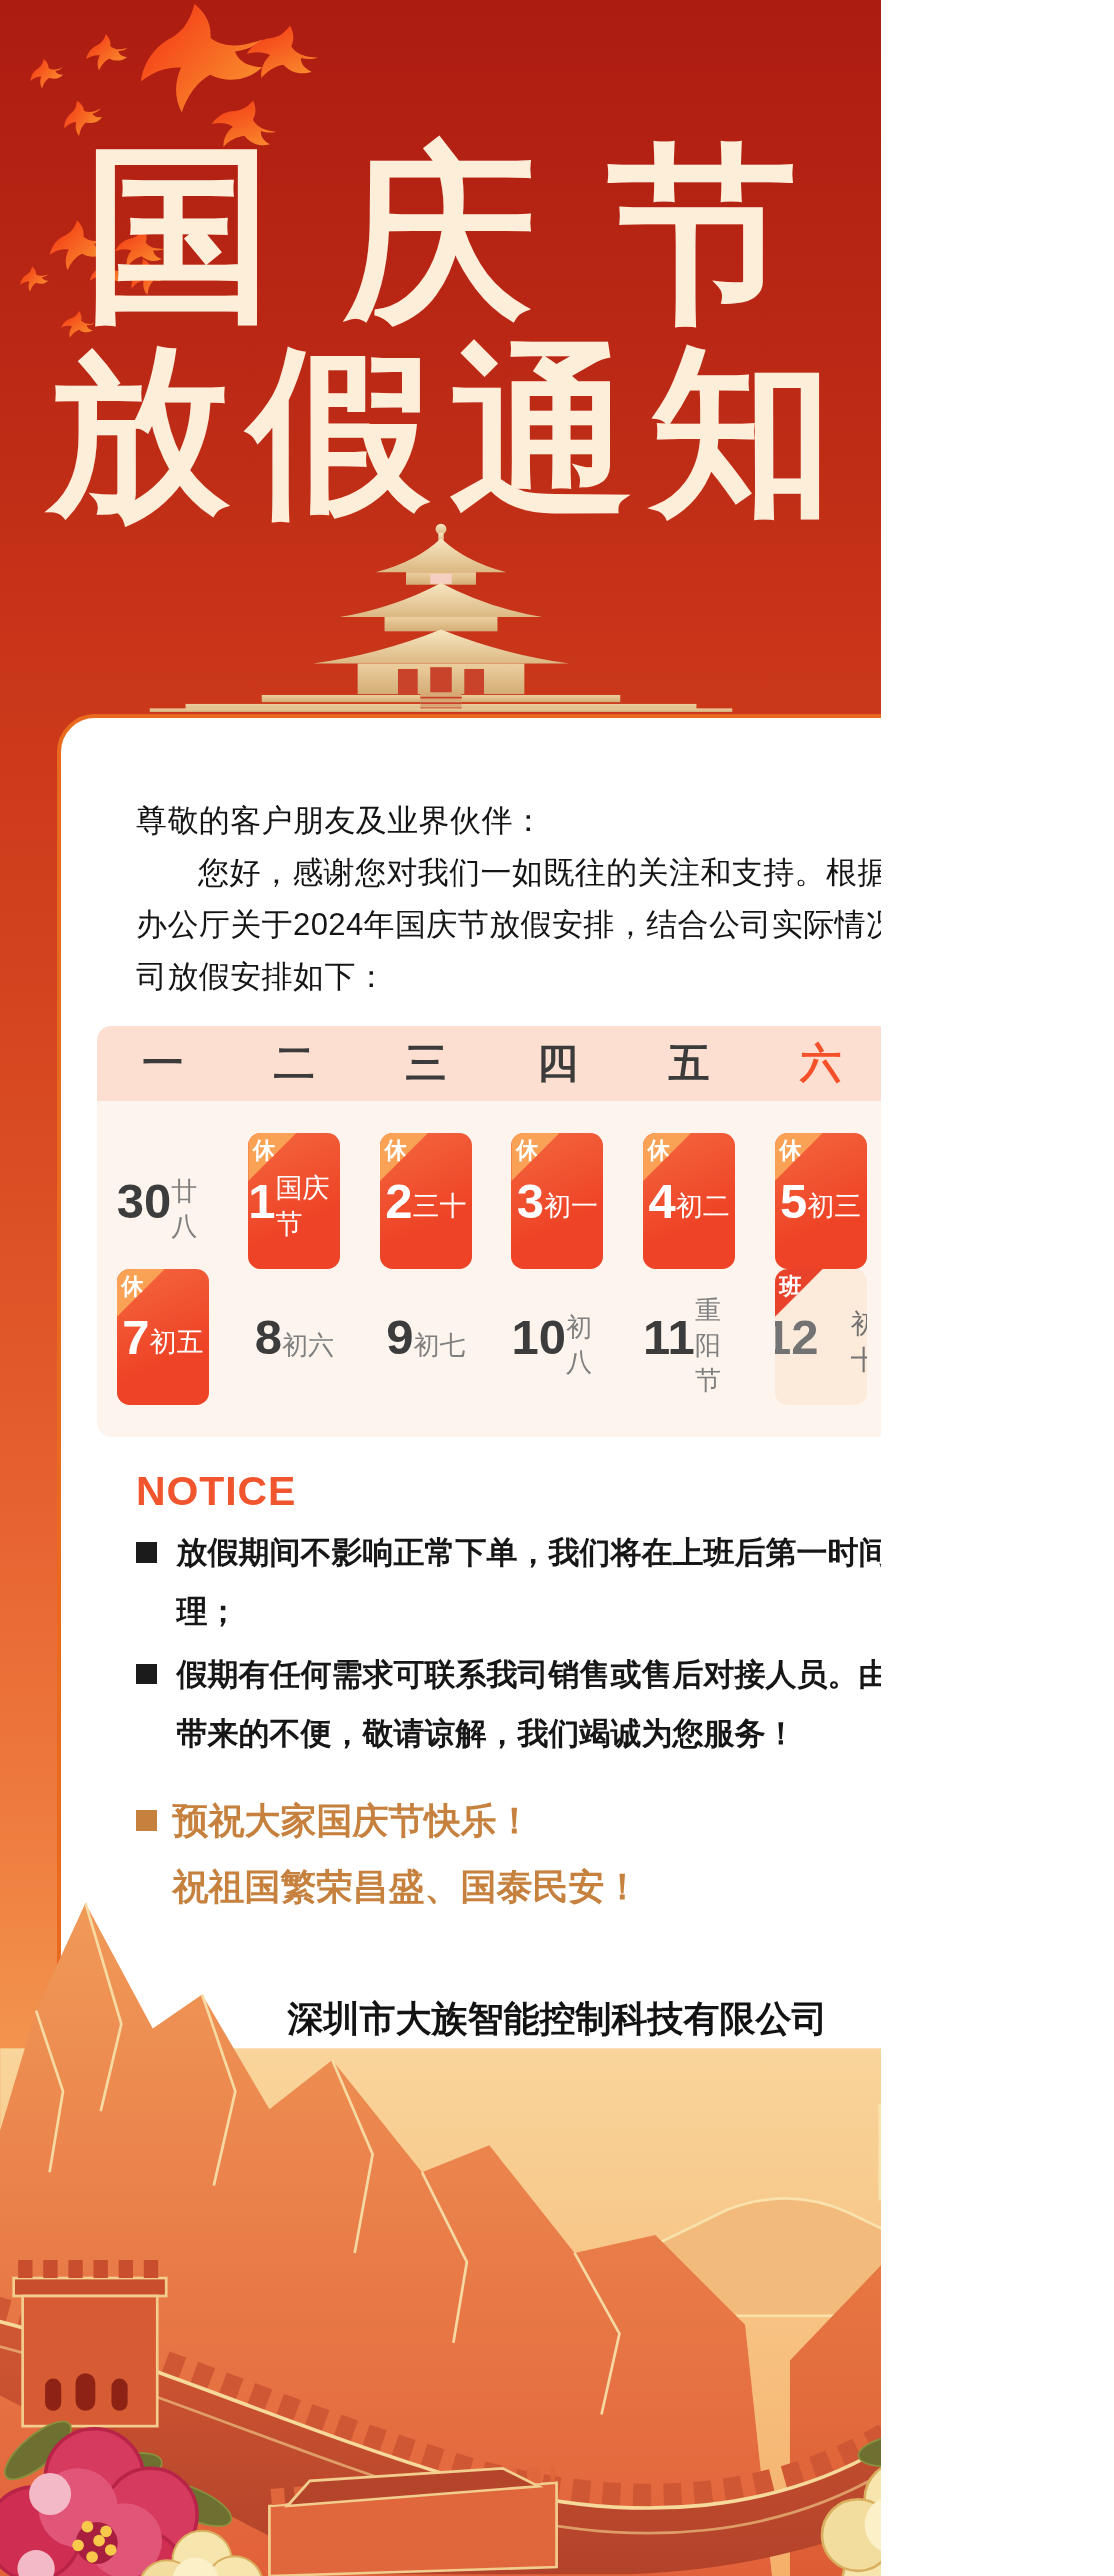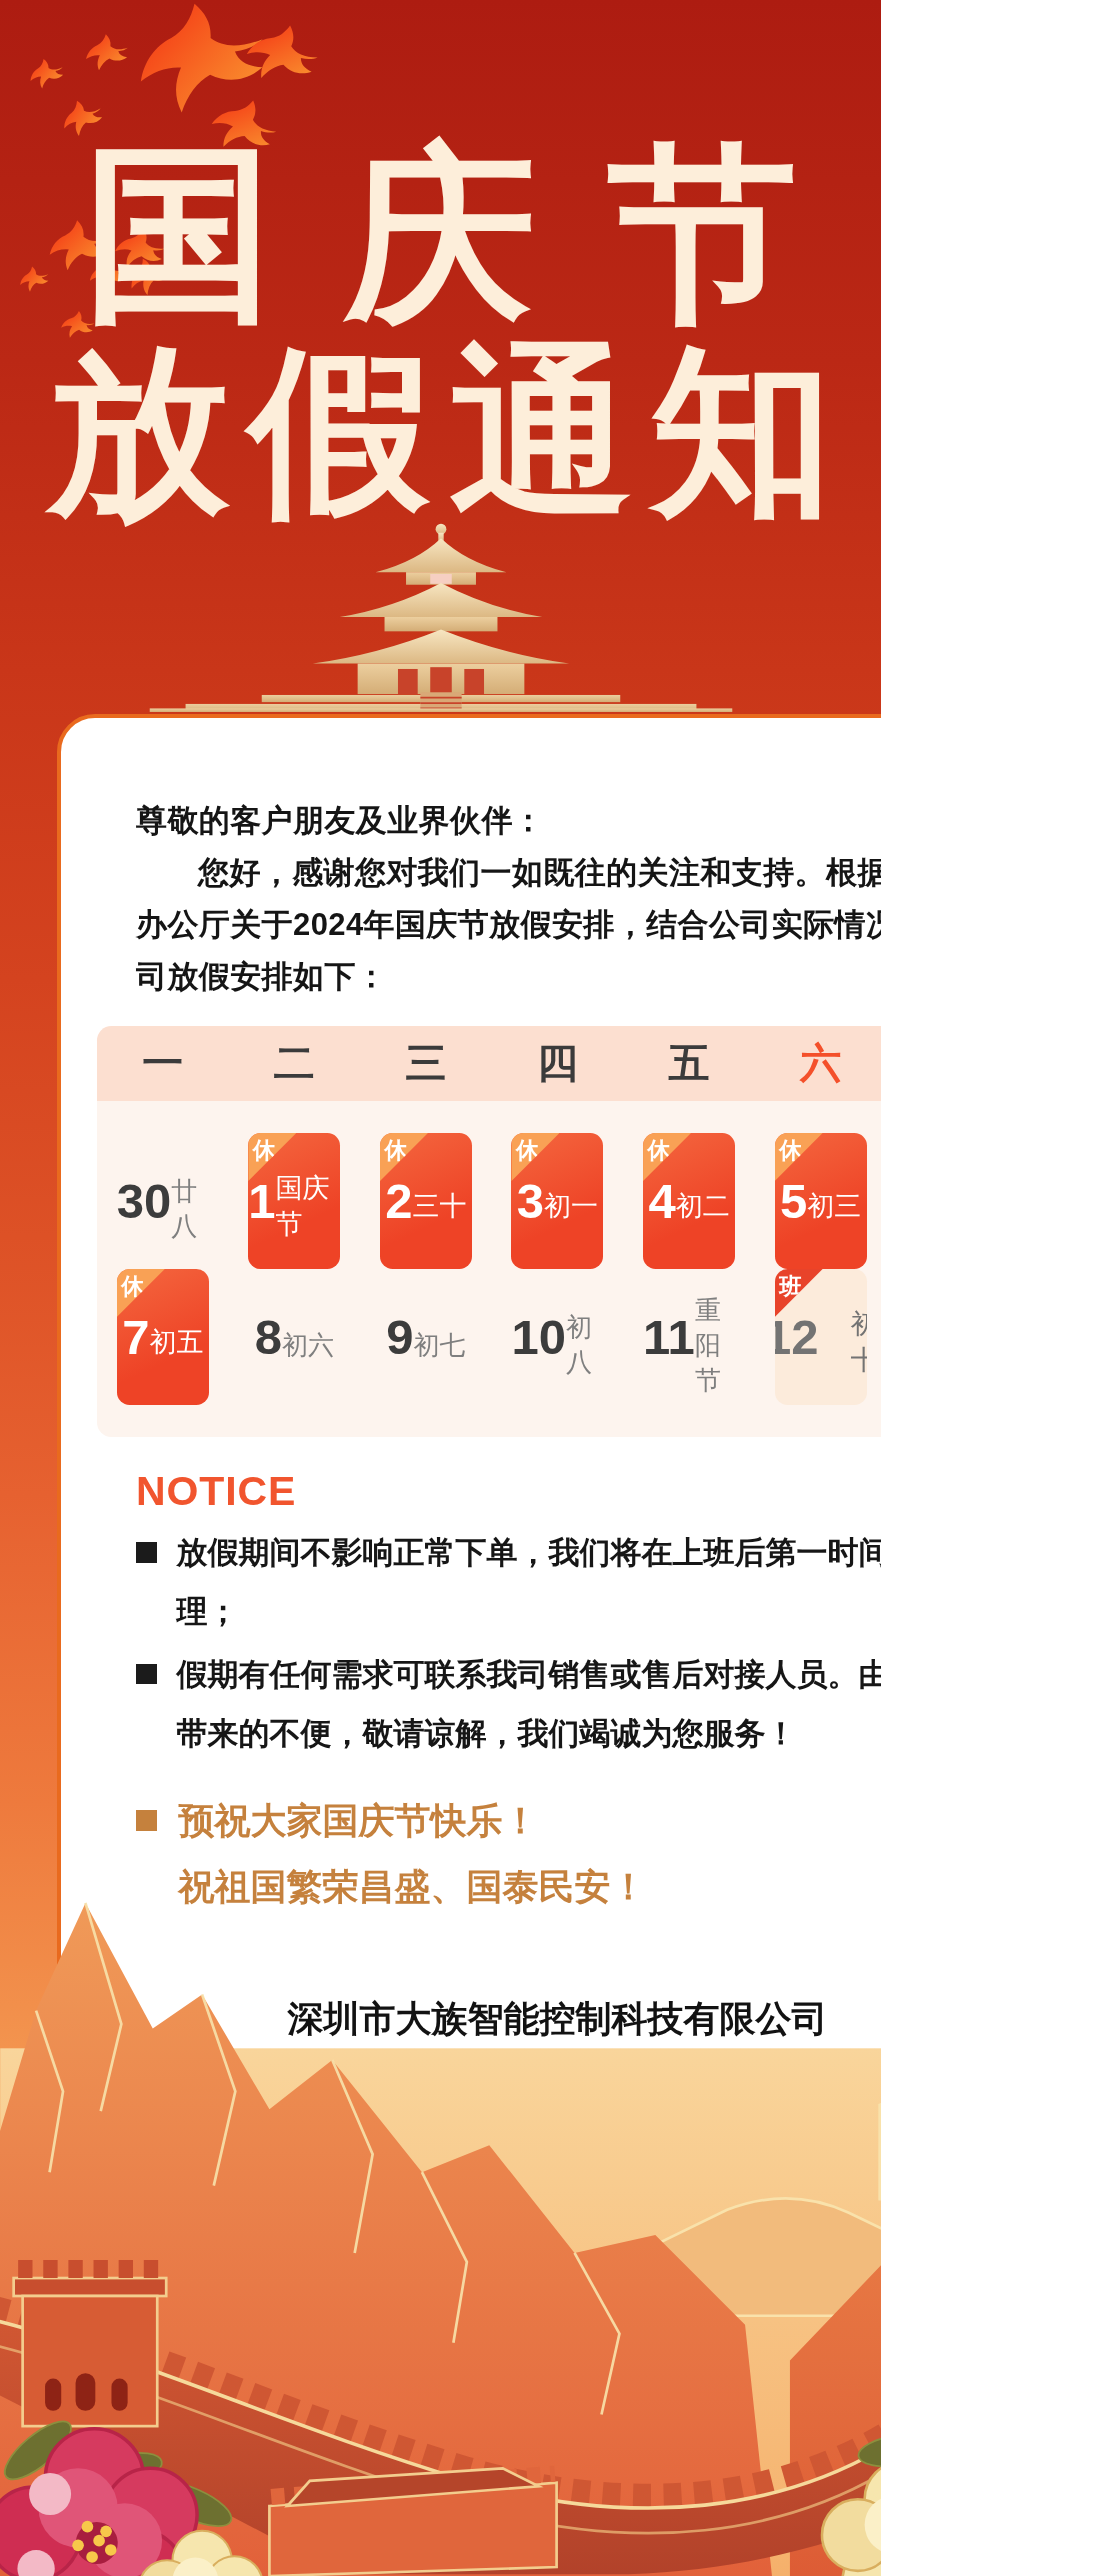--- a/index.html
+++ b/index.html
@@ -20,21 +20,21 @@
   .doves { position:absolute; top:0; left:0; z-index:1; }
 
   
   .temple { position:absolute; top:522px; left:50%; transform:translateX(-50%); z-index:1; }
 
   
   .card { position:absolute; left:57px; top:714px; width:1001px; height:1341px;
     background:#ffffff; border:4.5px solid #e96a1e; border-radius:38px; z-index:2; }
   .card-inner { padding:77px 0 0 0; }
 
-  .greeting { margin:0 68px 0 75px; font-size:31px; line-height:52px; color:#151515; font-weight:700; letter-spacing:0.4px; }
+  .greeting { margin:0 68px 0 75px; font-size:31px; line-height:52px; color:#151515; font-weight:400; letter-spacing:0.4px; }
   .greeting .indent { text-indent:2em; }
 
   
   .calendar { width:921px; margin:23px auto 0; }
   .cal-head { display:grid; grid-template-columns:repeat(7,1fr); align-items:center;
     height:75px; background:#fcdfd0; border-radius:14.4px 14.4px 0 0; text-align:center;
     font-size:41px; font-weight:800; color:#3b3b3b; }
   .cal-head .weekend { color:#f4502a; }
   .cal-body { display:grid; grid-template-columns:repeat(7,1fr);
     background:#fdf4ee; border-radius:0 0 14.4px 14.4px; padding:32px 0; }
@@ -56,21 +56,21 @@
 
   
   .notice-h { margin:32px 68px 0 75px; font-size:41px; line-height:45px; font-weight:700;
     color:#f1552e; letter-spacing:0.9px; }
   .notice-list { list-style:none; margin:9px 63px 0 75px; }
   .notice-list li { display:flex; gap:20px; font-size:31px; line-height:59px;
     color:#161616; font-weight:700; margin-top:3.6px; }
   .sq { flex:0 0 auto; width:20.6px; height:20.6px; background:#1b1b1b; margin-top:19px; }
 
   
-  .wishes { display:flex; gap:22px; margin:25px 68px 0 75px;
+  .wishes { display:flex; gap:16px; margin:25px 68px 0 75px;
     color:#c5813d; font-size:36px; line-height:66px; font-weight:800; }
   .wishes .sq { background:#c5813d; margin-top:22.4px; }
 
   
   .company { margin-top:75px; text-align:center; font-size:36px; font-weight:800; color:#121212; }
 
   
   .scenery { position:absolute; left:0; bottom:0; z-index:3; }
 </style>
 </head>

